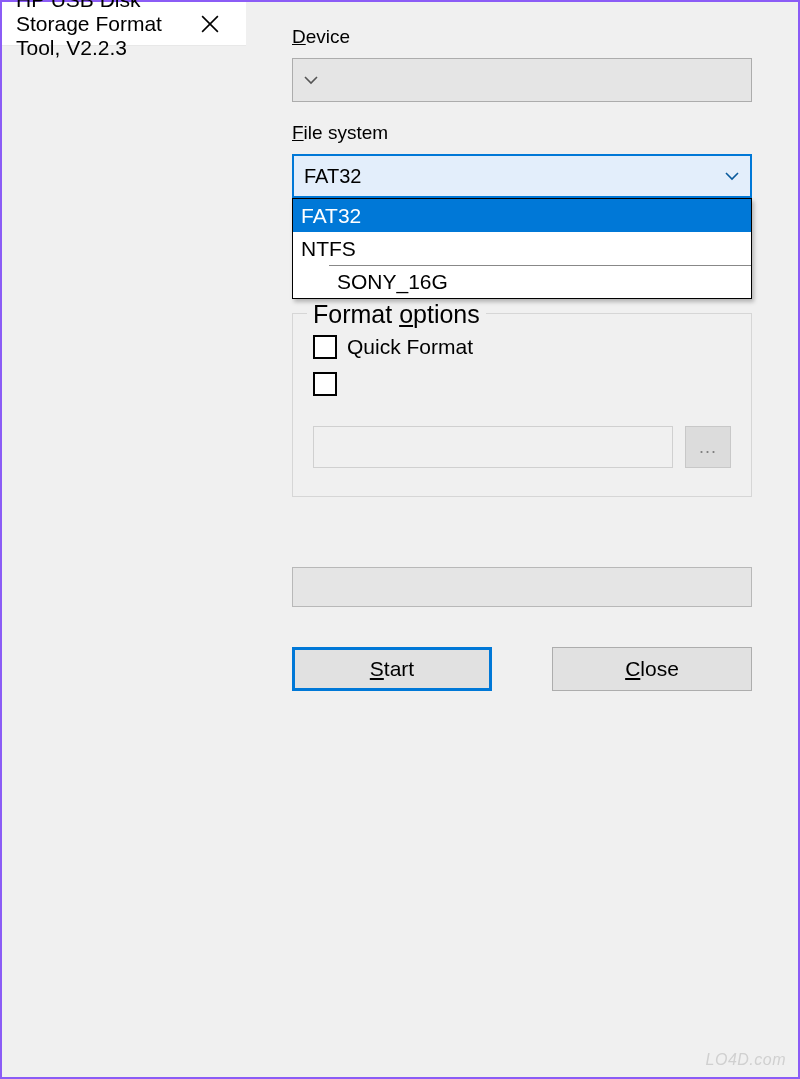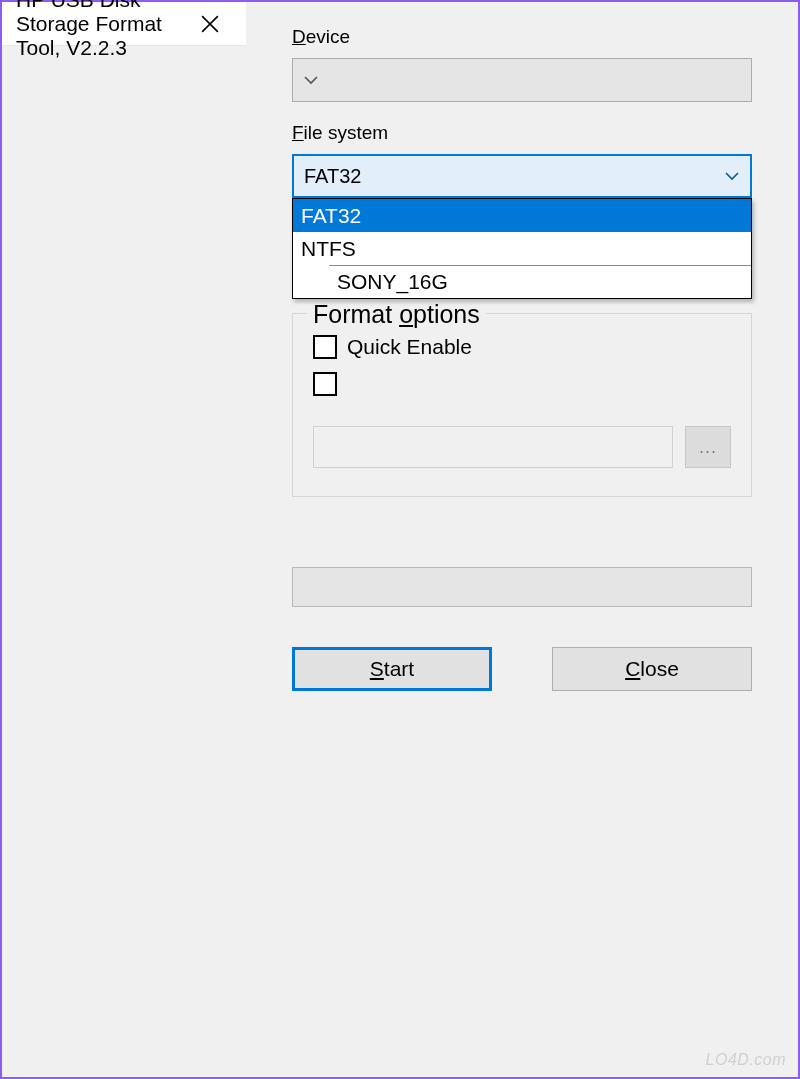--- a/index.html
+++ b/index.html
@@ -265,21 +265,21 @@
       <div class="dropdown-item selected">FAT32</div>
       <div class="dropdown-item">NTFS</div>
       <div class="dropdown-item sep-top">SONY_16G</div>
     </div>
 
     <div class="fieldset">
       <div class="fieldset-legend"><span>Format </span><span class="u">o</span><span>ptions</span></div>
 
       <div class="checkbox-row">
         <div class="checkbox"></div>
-        <div class="checkbox-label">Quick Enable</div>
+        <div class="checkbox-label">Quick Format</div>
       </div>
 
 
       <div class="checkbox-row">
         <div class="checkbox"></div>
       </div>
 
       <div class="path-row">
         <div class="path-input"></div>
         <div class="browse-btn">...</div>

